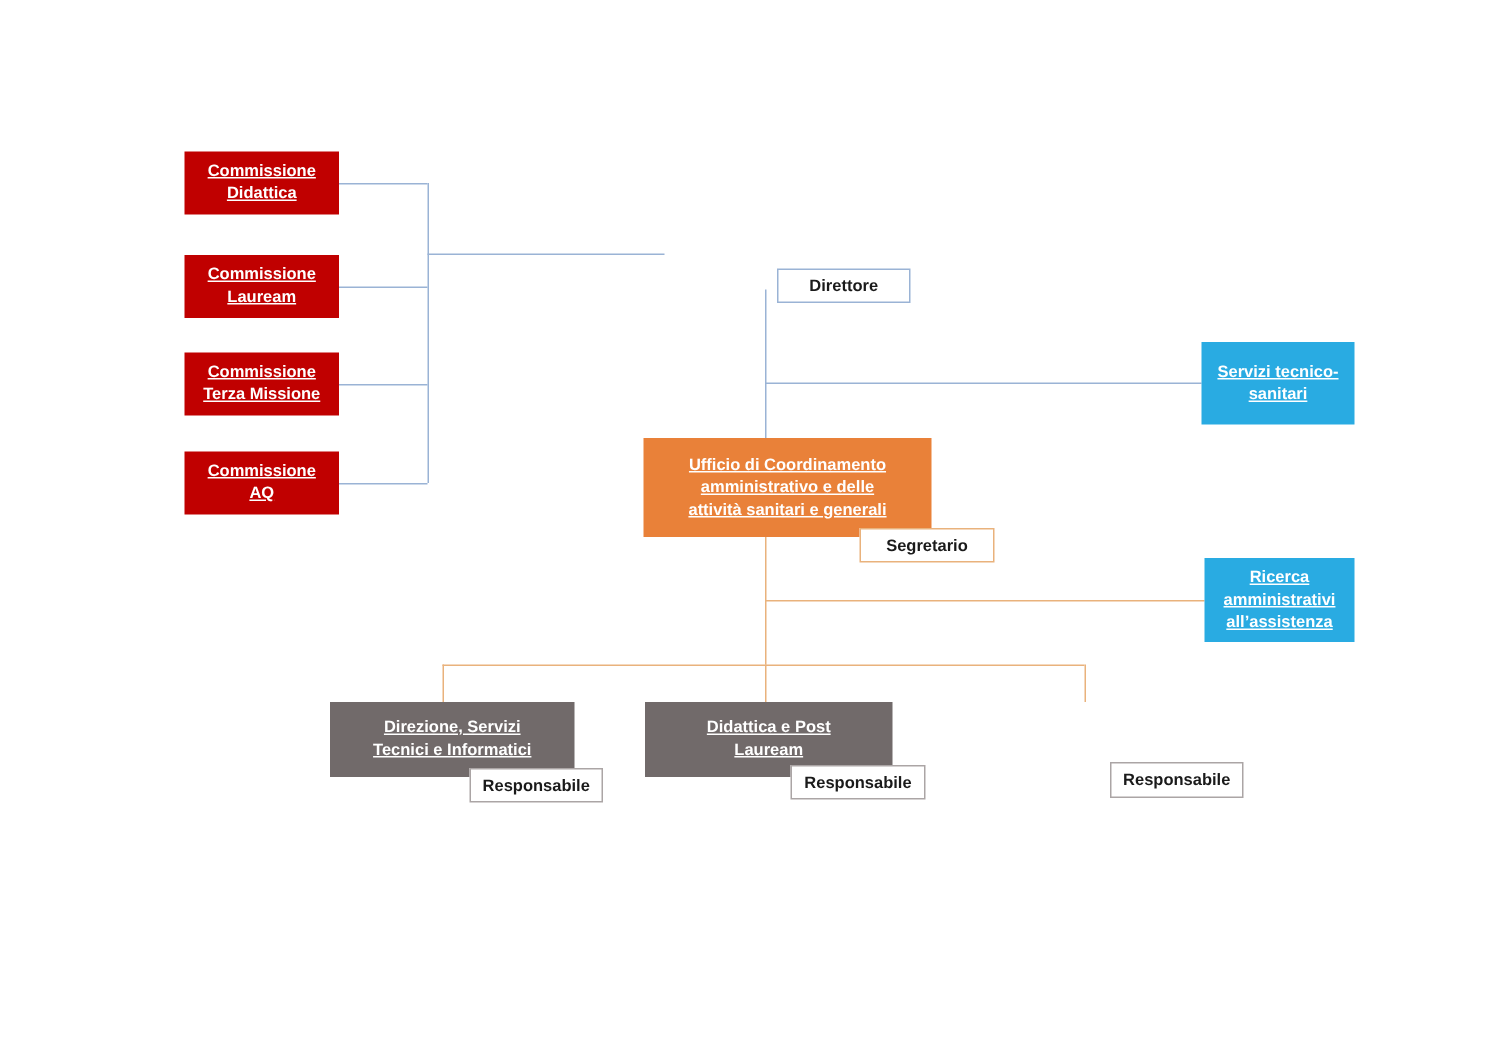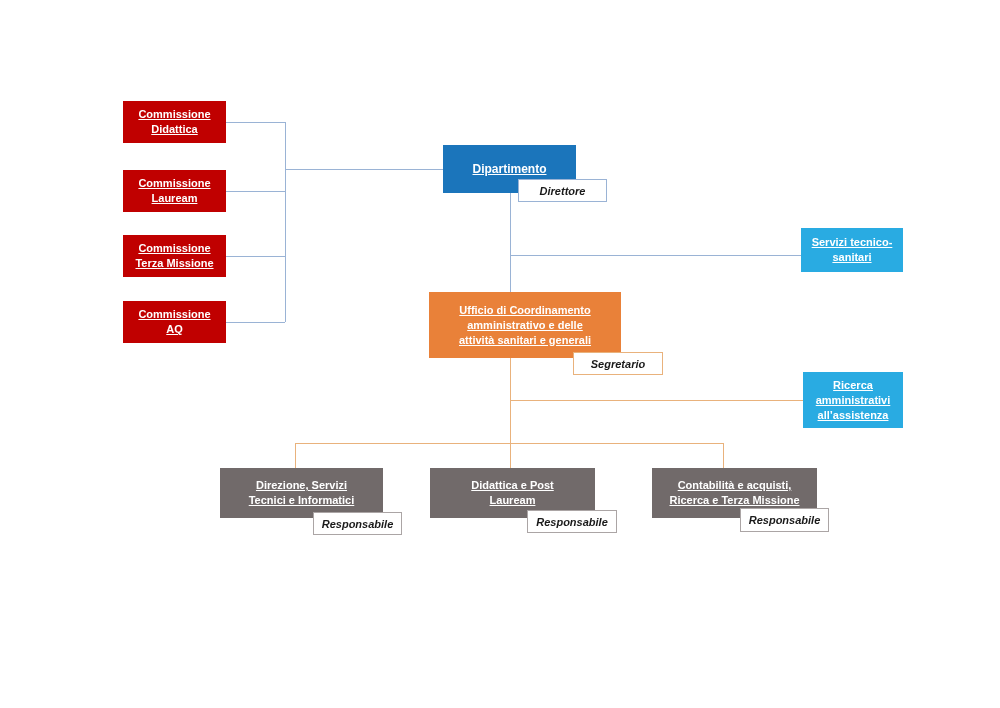--- a/index.html
+++ b/index.html
@@ -42,21 +42,20 @@
     display: flex;
     align-items: center;
     justify-content: center;
     background: #ffffff;
     color: #1a1a1a;
     font-weight: bold;
     font-size: 11px;
     text-align: center;
     box-sizing: border-box;
     z-index: 3;
-    font-style: italic;
   }
   .border-blue   { border: 1px solid var(--connector_blue); }
   .border-orange { border: 1px solid var(--connector_orange); margin-left: 40px; }
   .border-gray   { border: 1px solid var(--label_border_gray); }
 
   .hline, .vline { position: absolute; z-index: 1; }
   .hline { height: 1px; }
   .vline { width: 1px; }
   .lblue   { background: var(--connector_blue); }
   .lorange { background: var(--connector_orange); }
@@ -92,28 +91,25 @@
   </div>
   <div class="node red" style="left:123px; top:235px; width:103px; height:42px;">
     <span class="line">Commissione</span>
     <span class="line">Terza Missione</span>
   </div>
   <div class="node red" style="left:123px; top:301px; width:103px; height:42px;">
     <span class="line">Commissione</span>
     <span class="line">AQ</span>
   </div>
 
-  <div class="node blue" style="left:443px; top:145px; width:133px; height:48px;">
-    <span class="line">Dipartimento</span>
-  </div>
   <div class="role-label border-blue" style="left:518px; top:179px; width:89px; height:23px;">
     <span>Direttore</span>
   </div>
 
-  <div class="node cyan" style="left:801px; top:228px; width:102px; height:44px;">
+  <div class="node cyan" style="left:801px; top:228px; width:102px; height:55px;">
     <span class="line">Servizi tecnico-</span>
     <span class="line">sanitari</span>
   </div>
 
   <div class="node orange" style="left:429px; top:292px; width:192px; height:66px;">
     <span class="line">Ufficio di Coordinamento</span>
     <span class="line">amministrativo e delle</span>
     <span class="line">attività sanitari e generali</span>
   </div>
   <div class="role-label border-orange" style="left:533px; top:352px; width:90px; height:23px;">
@@ -135,21 +131,17 @@
   </div>
 
   <div class="node gray" style="left:430px; top:468px; width:165px; height:50px;">
     <span class="line">Didattica e Post</span>
     <span class="line">Lauream</span>
   </div>
   <div class="role-label border-gray" style="left:527px; top:510px; width:90px; height:23px;">
     <span>Responsabile</span>
   </div>
 
-  <div class="node gray" style="left:652px; top:468px; width:165px; height:50px;">
-    <span class="line">Contabilità e acquisti,</span>
-    <span class="line">Ricerca e Terza Missione</span>
-  </div>
   <div class="role-label border-gray" style="left:740px; top:508px; width:89px; height:24px;">
     <span>Responsabile</span>
   </div>
 
 </div>
 
 </body></html>

